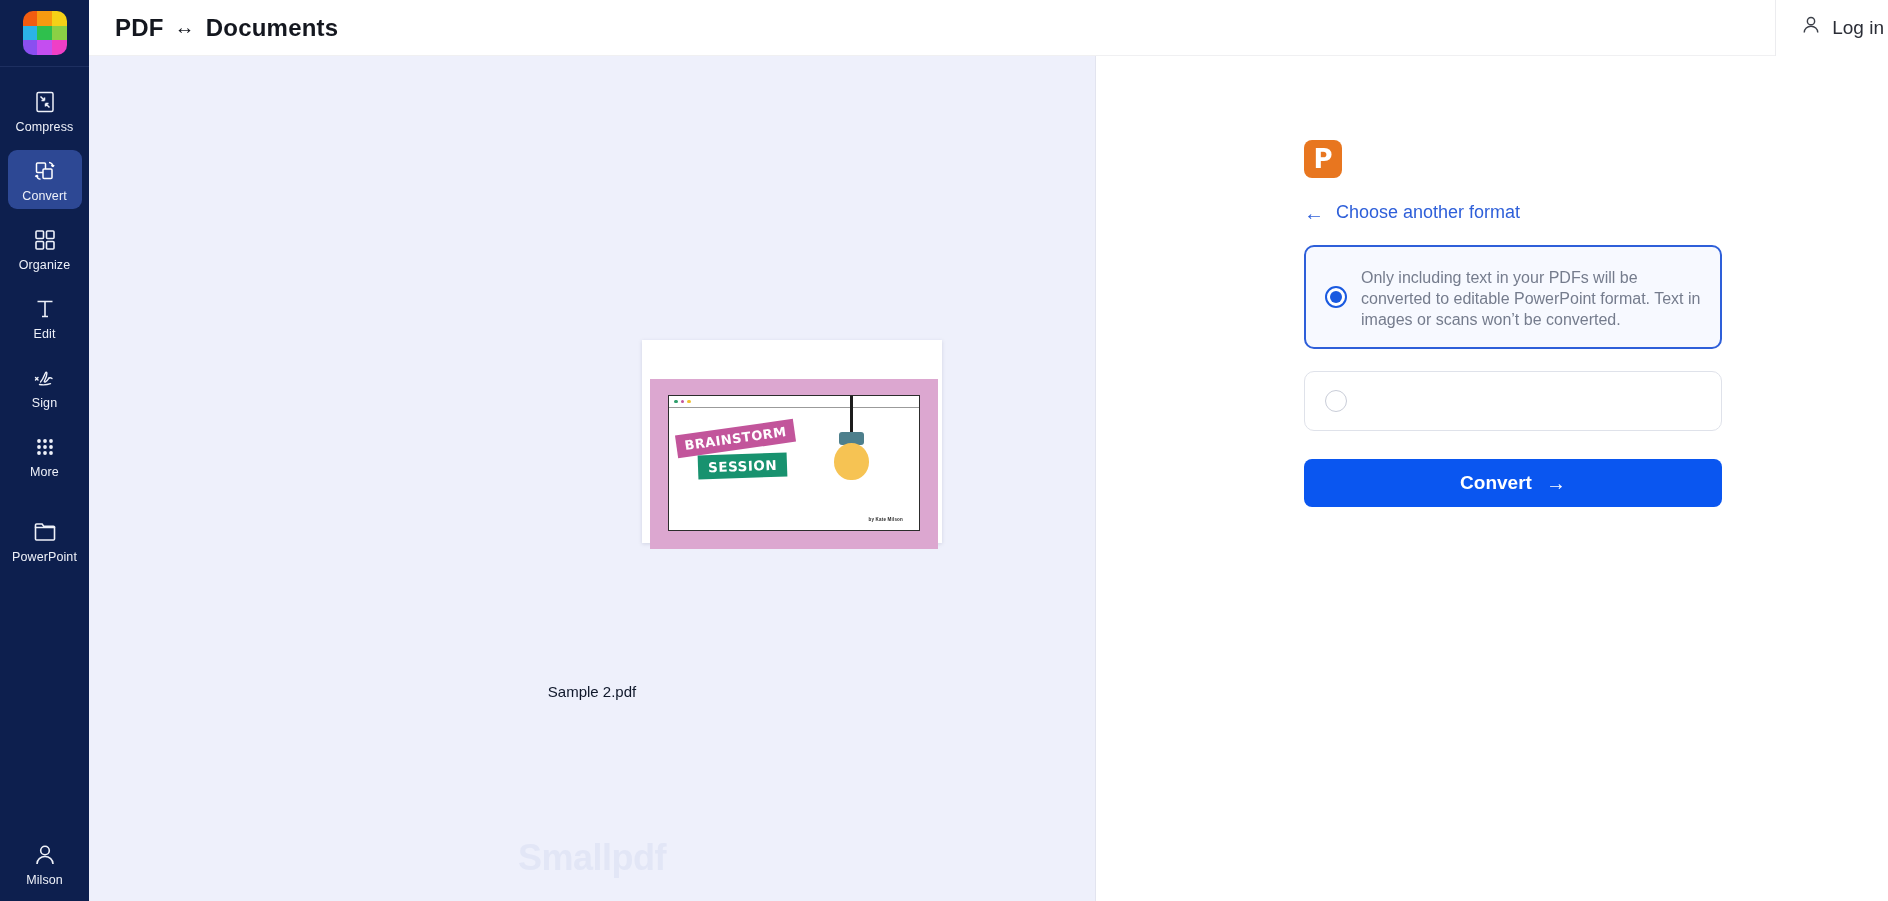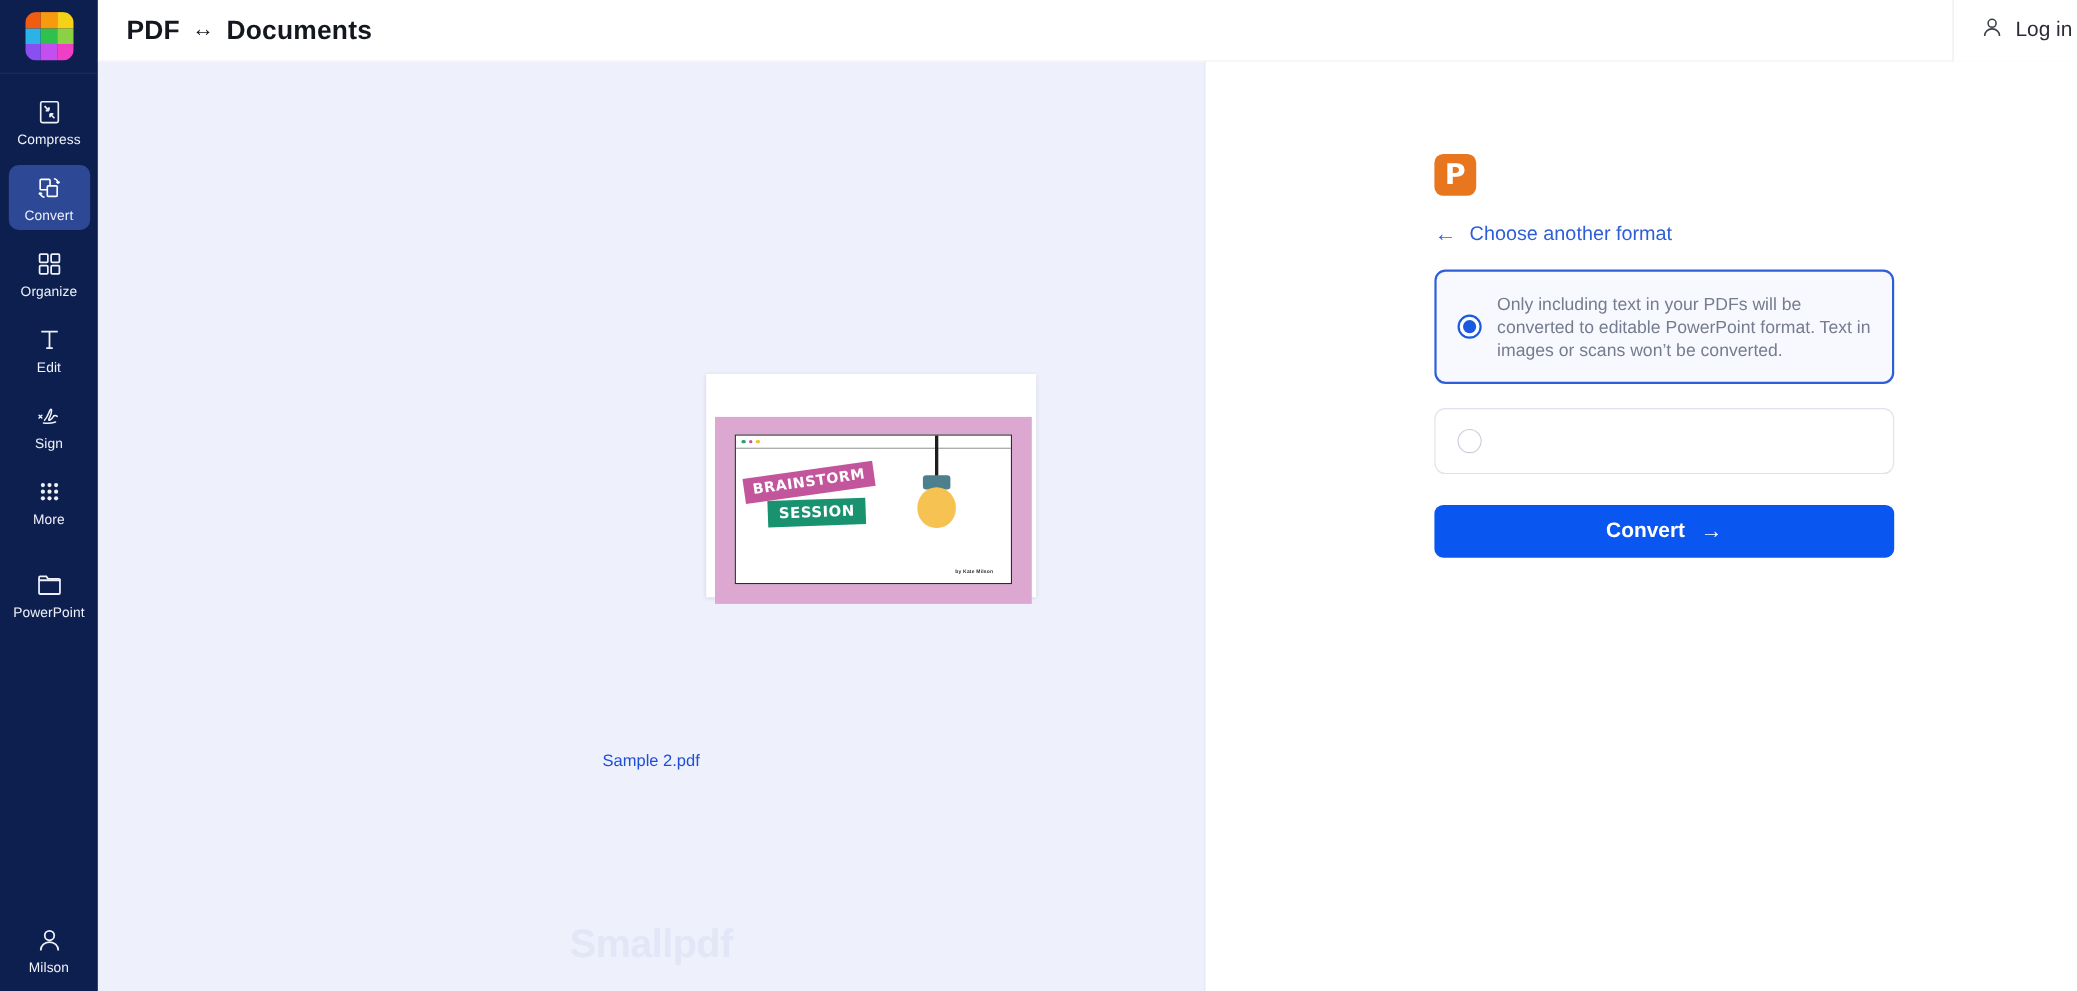--- a/index.html
+++ b/index.html
@@ -117,21 +117,21 @@
   .byline {
     position: absolute; right: 16px; bottom: 8px; font-size: 4.5px;
     font-weight: bold; color: #2a2a2a; letter-spacing: .2px;
   }
   .bulb-cord { position: absolute; left: 181px; top: 0; width: 3px; height: 38px; background: #1d1d1d; }
   .bulb-cap { position: absolute; left: 170px; top: 36px; width: 25px; height: 13px; border-radius: 3px; background: #4d7f8c; }
   .bulb-glass { position: absolute; left: 165px; top: 47px; width: 35px; height: 37px; border-radius: 50% 50% 48% 48%; background: #f6c353; }
 
   .filename {
     position: absolute; left: 0; right: 0; top: 627px; text-align: center;
-    font-size: 15px; color: #1d4ed8;
+    font-size: 15px; color: #0f172a;
   }
   .watermark {
     position: absolute; left: 0; right: 0; bottom: 22px; text-align: center;
     font-size: 36px; font-weight: bold; color: #e2e6f6; letter-spacing: -.5px;
   }
 
   
   .panel {
     width: 792px; flex: 0 0 792px; background: #ffffff;
     padding: 84px 0 0 0; position: relative;

